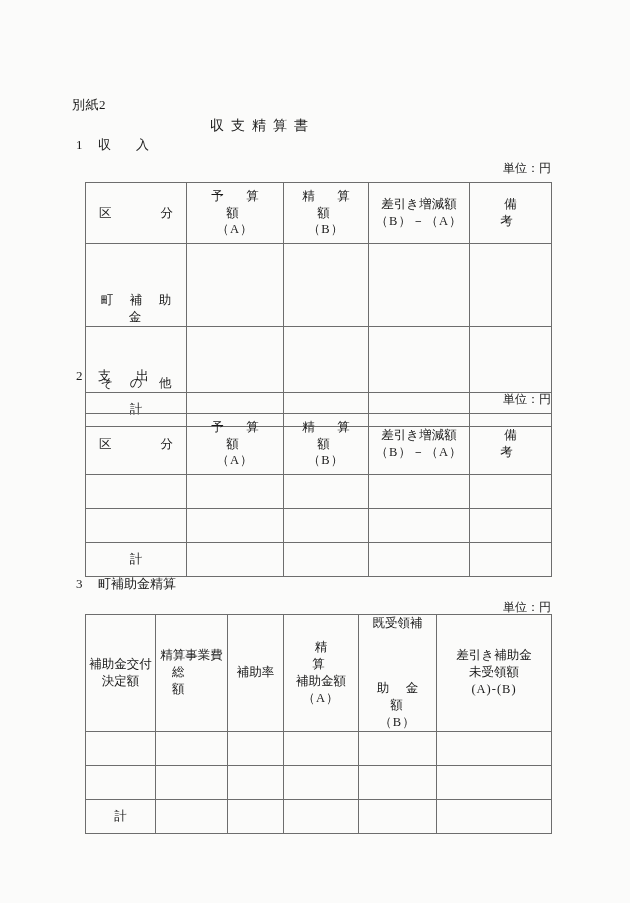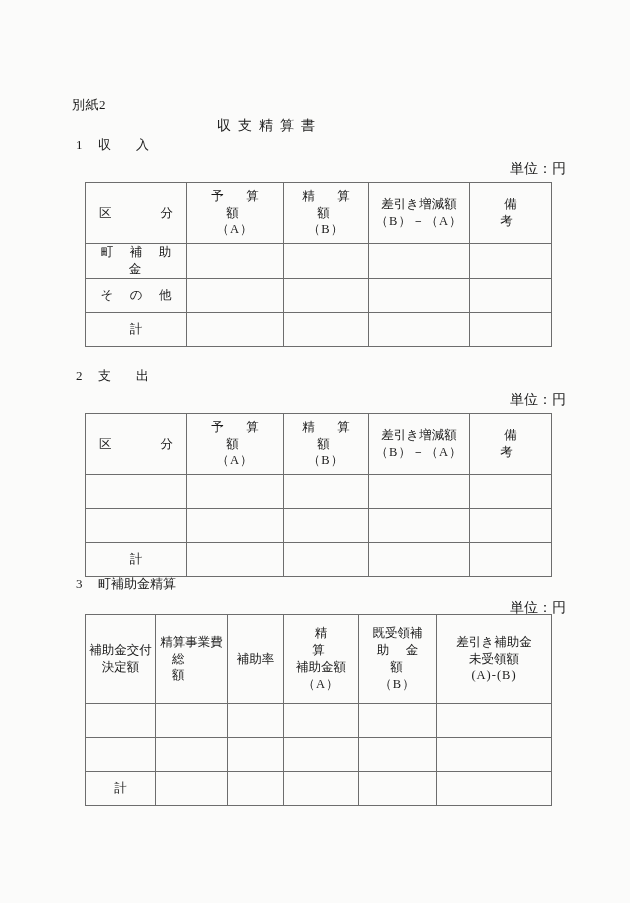--- a/index.html
+++ b/index.html
@@ -27,21 +27,21 @@
     position: absolute;
     left: 72px;
     top: 96px;
     font-size: 13px;
     letter-spacing: 0.5px;
     white-space: nowrap;
     text-align: center;
   }
   .doc-title {
     position: absolute;
-    left: 11px;
+    left: 4px;
     top: 117px;
     width: 510px;
     text-align: center;
     font-size: 14px;
     letter-spacing: 7px;
     text-indent: 7px;
     white-space: nowrap;
   }
 
   
@@ -63,23 +63,23 @@
   }
   .sec-title-spaced {
     letter-spacing: 6px;
     margin-top: 15px;
   }
   .sec-title-plain {
     letter-spacing: 0px;
   }
   .unit-label {
     position: absolute;
-    right: 64px;
+    right: 79px;
     top: 24px;
-    font-size: 14px;
+    font-size: 12px;
     white-space: nowrap;
   }
 
   
   table.grid {
     position: absolute;
     left: 85px;
     top: 46px;
     width: 466px;
     border-collapse: collapse;
@@ -110,20 +110,21 @@
   }
   .sp-mid {
     letter-spacing: 5px;
     text-indent: 5px;
     display: inline-block;
   }
   .sp-small {
     letter-spacing: 2px;
     text-indent: 2px;
     display: inline-block;
+    margin-top: 48px;
   }
   .sp-none {
     letter-spacing: 0;
     display: inline-block;
   }
   .ln {
     display: block;
   }
   
   .spread {

